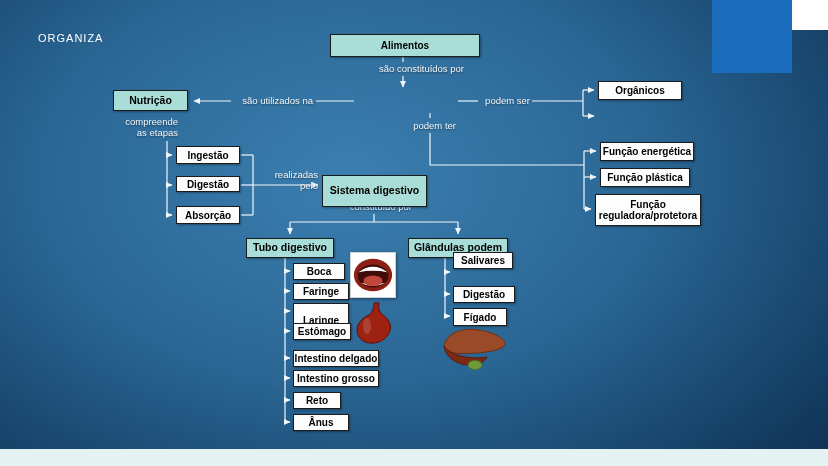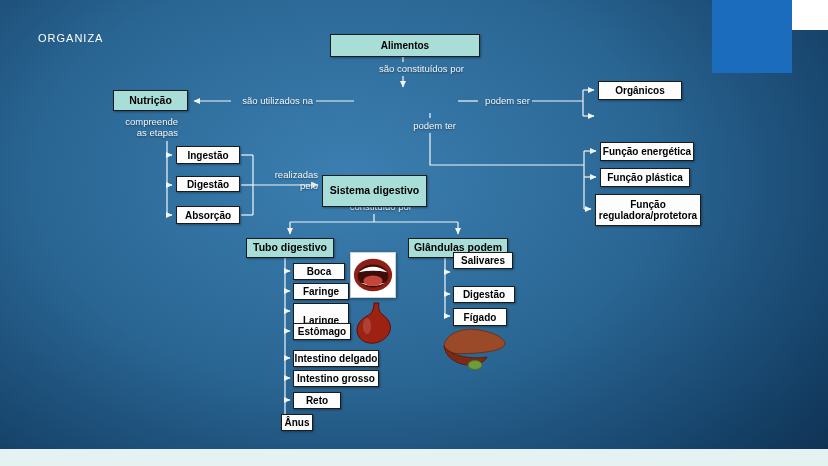--- a/index.html
+++ b/index.html
@@ -121,21 +121,21 @@
   <div class="node white" style="left:176px;top:146px;width:64px;height:18px">Ingestão</div>
   <div class="node white" style="left:176px;top:176px;width:64px;height:16px">Digestão</div>
   <div class="node white" style="left:176px;top:206px;width:64px;height:18px">Absorção</div>
   <div class="node white" style="left:293px;top:263px;width:52px;height:17px">Boca</div>
   <div class="node white" style="left:293px;top:283px;width:56px;height:17px">Faringe</div>
   <div class="node white" style="left:293px;top:303px;width:56px;height:35px">Laringe</div>
   <div class="node white" style="left:293px;top:323px;width:58px;height:17px">Estômago</div>
   <div class="node white" style="left:293px;top:350px;width:86px;height:17px">Intestino delgado</div>
   <div class="node white" style="left:293px;top:370px;width:86px;height:17px">Intestino grosso</div>
   <div class="node white" style="left:293px;top:392px;width:48px;height:17px">Reto</div>
-  <div class="node white" style="left:281px;top:414px;width:32px;height:17px">Ânus</div>
+  <div class="node white" style="left:293px;top:414px;width:56px;height:17px">Ânus</div>
   <div class="node white" style="left:453px;top:252px;width:60px;height:17px">Salivares</div>
   <div class="node white" style="left:453px;top:286px;width:62px;height:17px">Digestão</div>
   <div class="node white" style="left:453px;top:308px;width:54px;height:18px">Fígado</div>
 
   <div class="img-box photo-frame" style="left:350px;top:252px;width:46px;height:46px">
     <svg width="44" height="44" viewBox="0 0 46 46">
       <ellipse cx="23" cy="23" rx="20" ry="17" fill="#8e1f14"></ellipse>
       <ellipse cx="23" cy="24" rx="16" ry="12" fill="#3f0d08"></ellipse>
       <path d="M8,20 Q23,9 38,20 Q23,17 8,20 Z" fill="#ffffff"></path>
       <path d="M10,31 Q23,38 36,31 Q23,33.5 10,31 Z" fill="#ffffff"></path>

